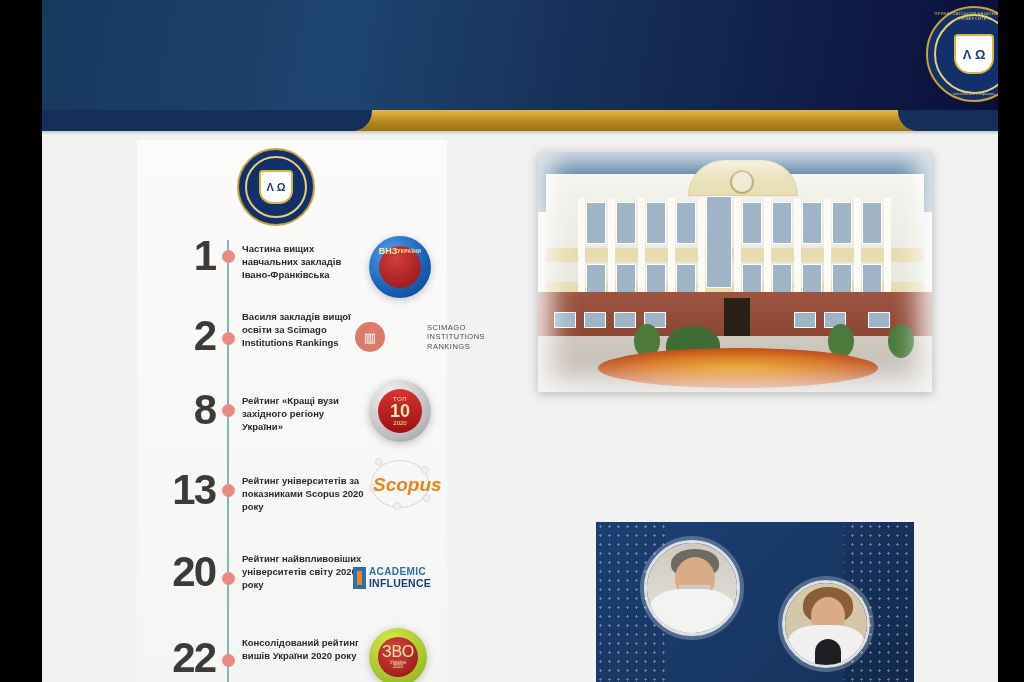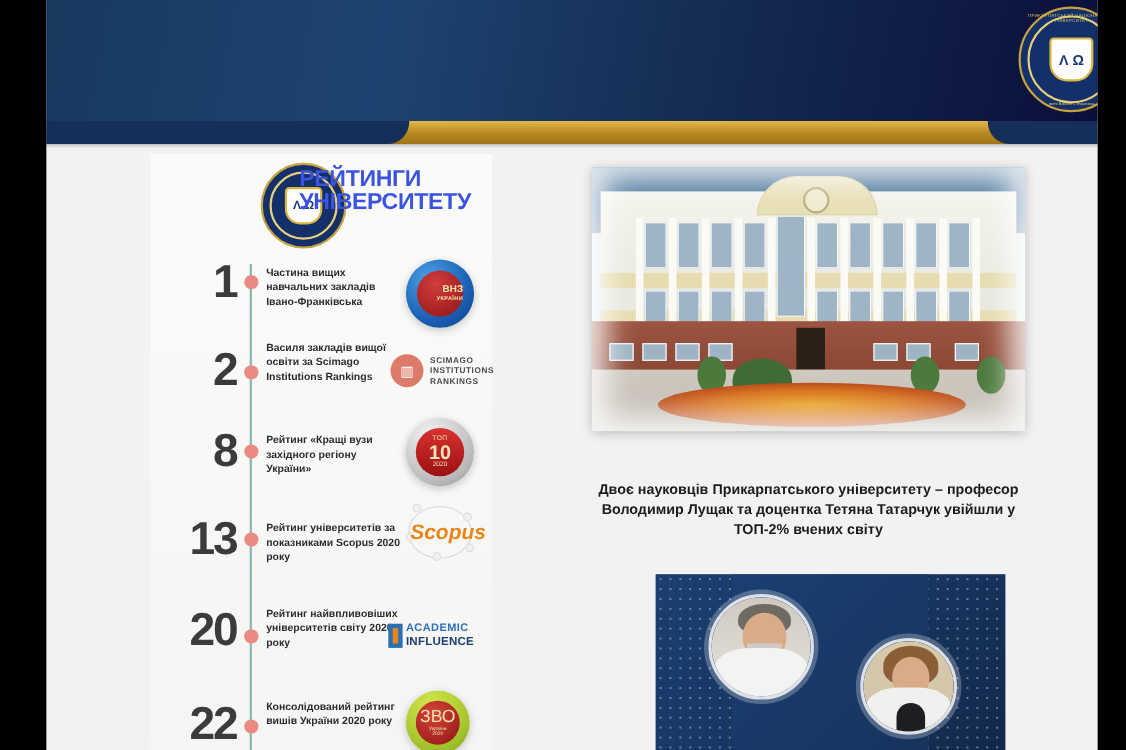--- a/index.html
+++ b/index.html
@@ -85,29 +85,29 @@
 
   
   .badge { position:absolute; }
 
   .badge-vnz { width:62px; height:62px; border-radius:50%;
     background:radial-gradient(circle at 35% 30%,#4da3e8,#1a5fb4 60%,#0c3f86 100%);
     display:flex; align-items:center; justify-content:center; }
   .badge-vnz .inner { width:42px; height:42px; border-radius:50%;
     background:radial-gradient(circle at 40% 30%,#d33c3c,#8e1515);
     color:#ffe9a8; font-size:9px; font-weight:bold; line-height:10px;
-    display:flex; flex-direction:column; align-items:flex-end; justify-content:center;}
+    display:flex; flex-direction:row; align-items:flex-start; justify-content:center;}
   .badge-vnz .inner span.sm { font-size:5px; letter-spacing:.4px; }
 
   .badge-scimago { display:flex; align-items:center; gap:6px; }
   .badge-scimago .circ { width:30px; height:30px; border-radius:50%;
     background:#dd7b6b; display:flex; align-items:center; justify-content:center;
     color:#fff; font-size:13px; }
-  .badge-scimago .txt { color:#4a4a4a; font-size:7.5px; font-weight:bold;
-    line-height:9.5px; letter-spacing:.5px; }
+  .badge-scimago .txt { color:#4a4a4a; font-size:7.5px; font-weight:normal;
+    line-height:9.5px; letter-spacing:.5px;margin-left:36px; }
 
   .badge-top10 { width:62px; height:62px; border-radius:50%;
     background:radial-gradient(circle at 35% 25%,#f2f2f2,#b9b9b9 70%,#8d8d8d 100%);
     display:flex; align-items:center; justify-content:center; }
   .badge-top10 .inner { width:44px; height:44px; border-radius:50%;
     background:linear-gradient(180deg,#d9332f 0%,#9c0f13 100%);
     color:#f4e6b4; display:flex; flex-direction:column;
     align-items:center; justify-content:center; line-height:1; }
   .badge-top10 .t { font-size:6px; letter-spacing:.5px; }
   .badge-top10 .n { font-size:18px; font-weight:bold; }
@@ -222,24 +222,20 @@
     <div class="notch b"></div>
     <div class="goldband-shadow"></div>
 
     <div class="info">
 
       <div class="seal seal-info">
         <div class="ring2"></div>
         <div class="shield">Λ Ω</div>
       </div>
 
-      <div class="info-title">
-        <span>РЕЙТИНГИ</span>
-        <span class="l2">УНІВЕРСИТЕТУ</span>
-      </div>
 
       <div class="timeline"></div>
 
       <div class="row" style="top:96px">
         <div class="rank-num" style="top:0">1</div>
         <div class="dot" style="top:14px"></div>
         <div class="rank-text" style="top:6px">Частина вищих навчальних закладів Івано-Франківська</div>
         <div class="badge badge-vnz shadow-soft" style="left:232px; top:0px">
           <div class="inner">
             <span>ВНЗ</span>
@@ -373,21 +369,20 @@
 
       <div class="pb-ground"></div>
       <div class="pb-tree" style="left:96px"></div>
       <div class="pb-tree" style="left:290px"></div>
       <div class="pb-tree" style="left:350px"></div>
       <div class="pb-bush"></div>
       <div class="pb-flower"></div>
       <div class="pb-vig"></div>
     </div>
 
-    <div class="caption">Двоє науковців Прикарпатського університету – професор Володимир Лущак та доцентка Тетяна Татарчук увійшли у ТОП-2% вчених світу</div>
 
     <div class="photo-people">
       <div class="dots-pattern"></div>
       <div class="dots-mask"></div>
 
       <div class="portrait p1">
         <div class="face-bg1"></div>
         <div class="hair" style="left:24px; top:6px; width:48px; height:28px; background:#6f6a63;"></div>
         <div class="skin" style="left:28px; top:14px; width:40px; height:44px;"></div>
         <div class="hair" style="left:32px; top:42px; width:32px; height:16px; background:#cfcac4; border-radius:0 0 50% 50%;"></div>

